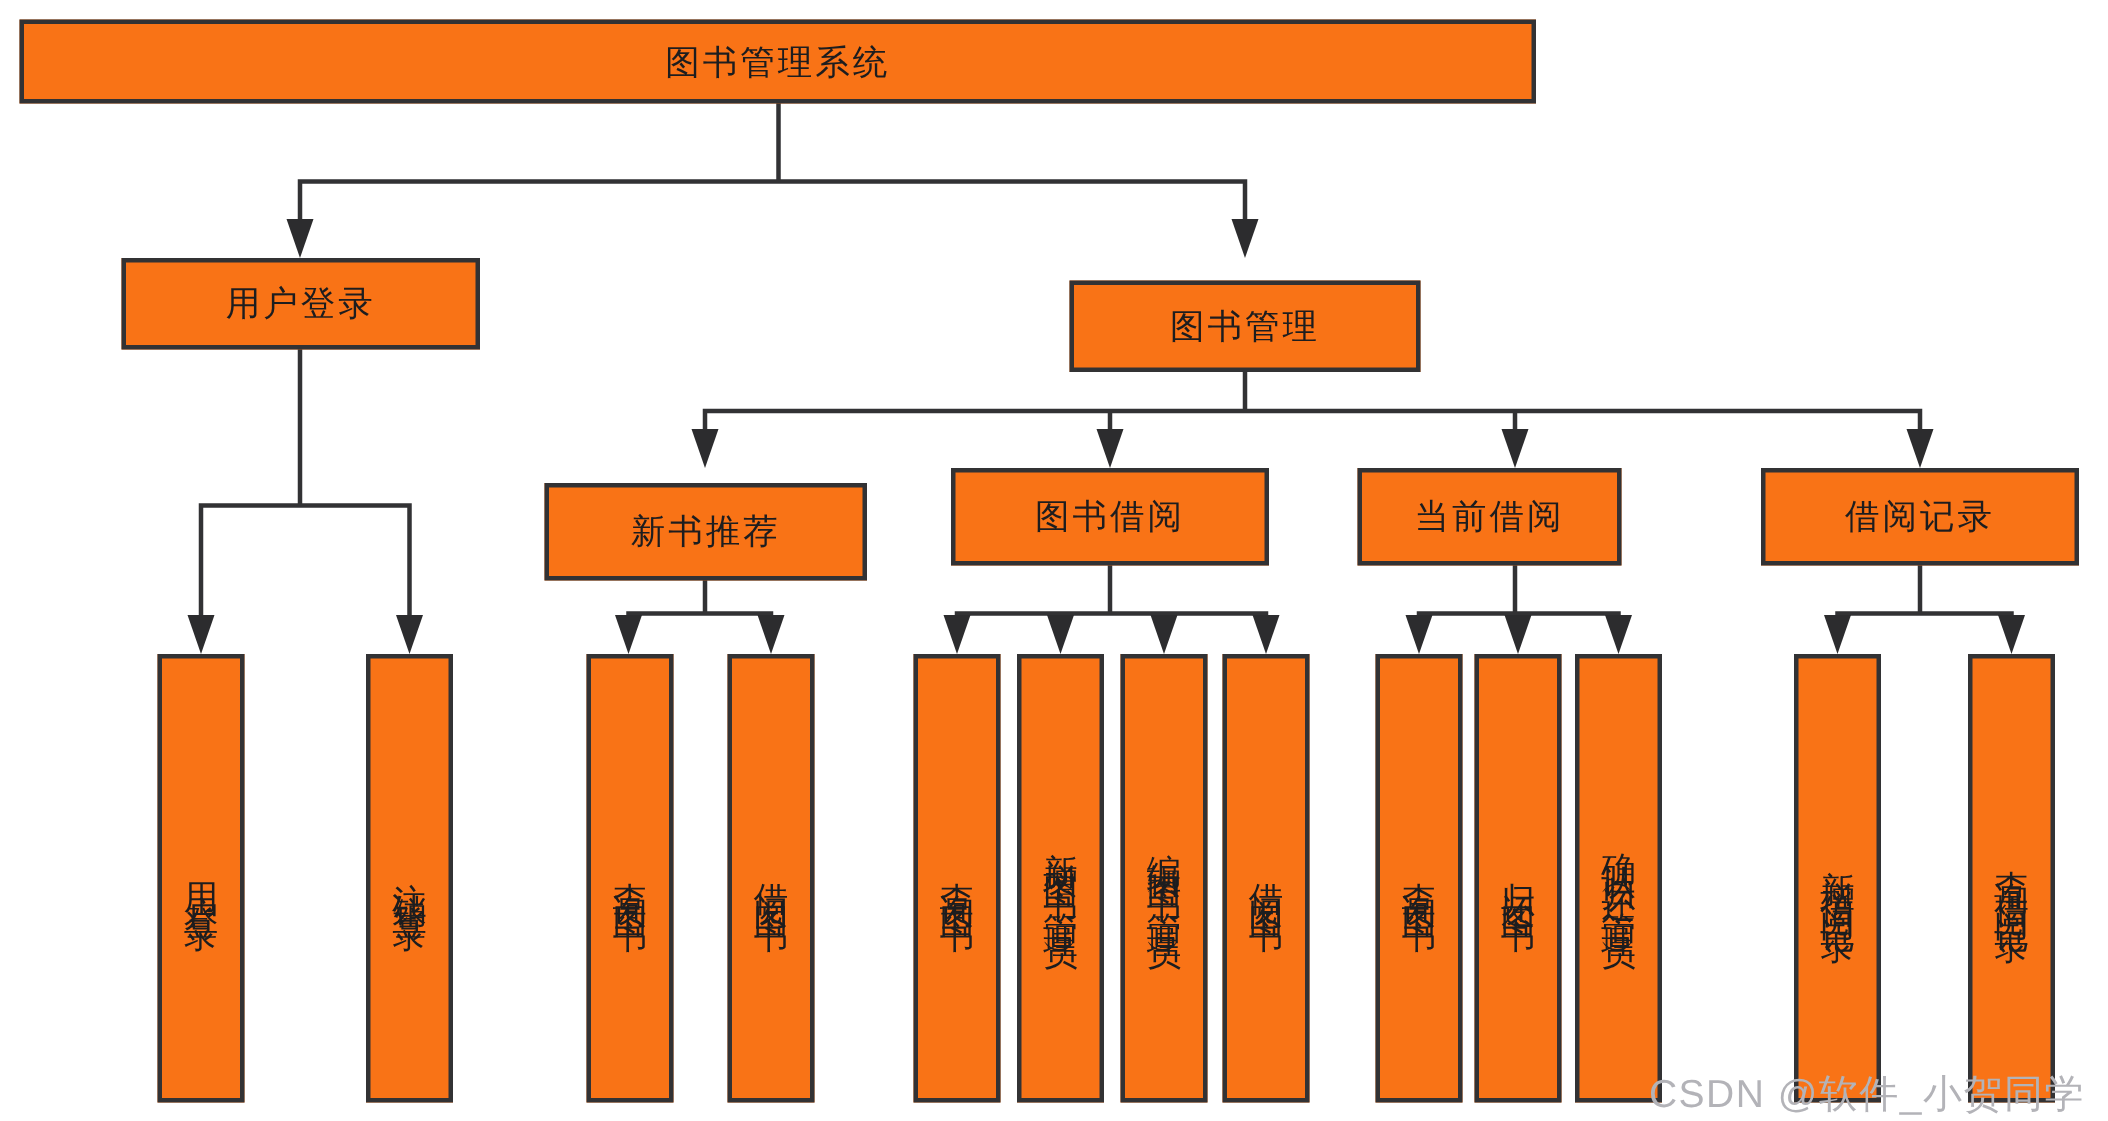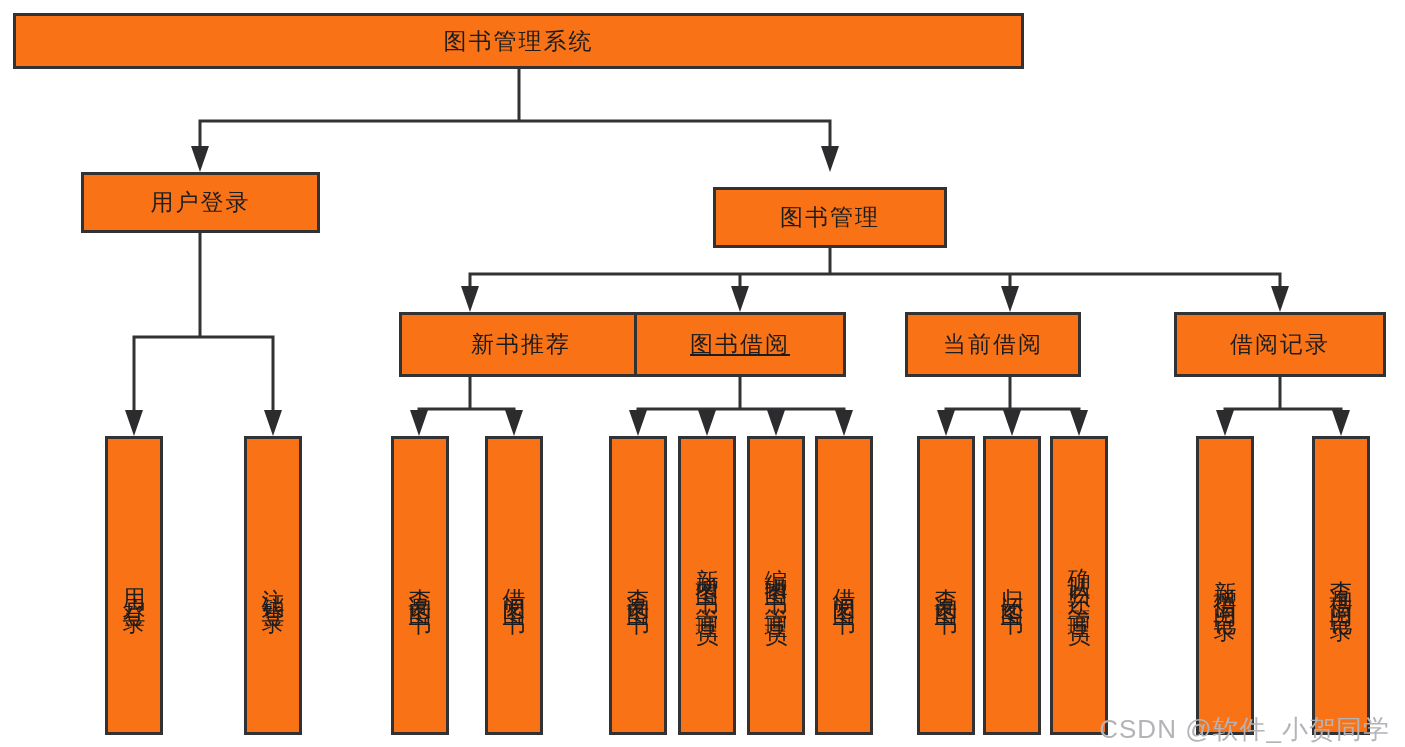--- a/index.html
+++ b/index.html
@@ -47,22 +47,22 @@
     text-orientation: mixed;
     font-size: 23px;
     letter-spacing: 8px;
     line-height: 1;
     white-space: nowrap;
   }
   
   .root-box  { left: 13px;   top: 13px;  width: 1011px; height: 56px; }
   .l2-a      { left: 81px;   top: 172px; width: 239px;  height: 61px; }
   .l2-b      { left: 713px;  top: 172px; width: 234px;  height: 61px; margin-top: 15px; }
-  .l3-a      { left: 363px;  top: 312px; width: 244px;  height: 65px; margin-left: 36px; }
-  .l3-b      { left: 634px;  top: 312px; width: 212px;  height: 65px; text-decoration: underline; }
+  .l3-a      { left: 363px;  top: 322px; width: 215px;  height: 65px; }
+  .l3-b      { left: 634px;  top: 312px; width: 212px;  height: 65px; }
   .l3-c      { left: 905px;  top: 312px; width: 176px;  height: 65px; }
   .l3-d      { left: 1174px; top: 312px; width: 212px;  height: 65px; }
   .leaf-1  { left: 105px; }
   .leaf-2  { left: 244px; }
   .leaf-3  { left: 391px; }
   .leaf-4  { left: 485px; }
   .leaf-5  { left: 609px; }
   .leaf-6  { left: 678px; }
   .leaf-7  { left: 747px; }
   .leaf-8  { left: 815px; }

